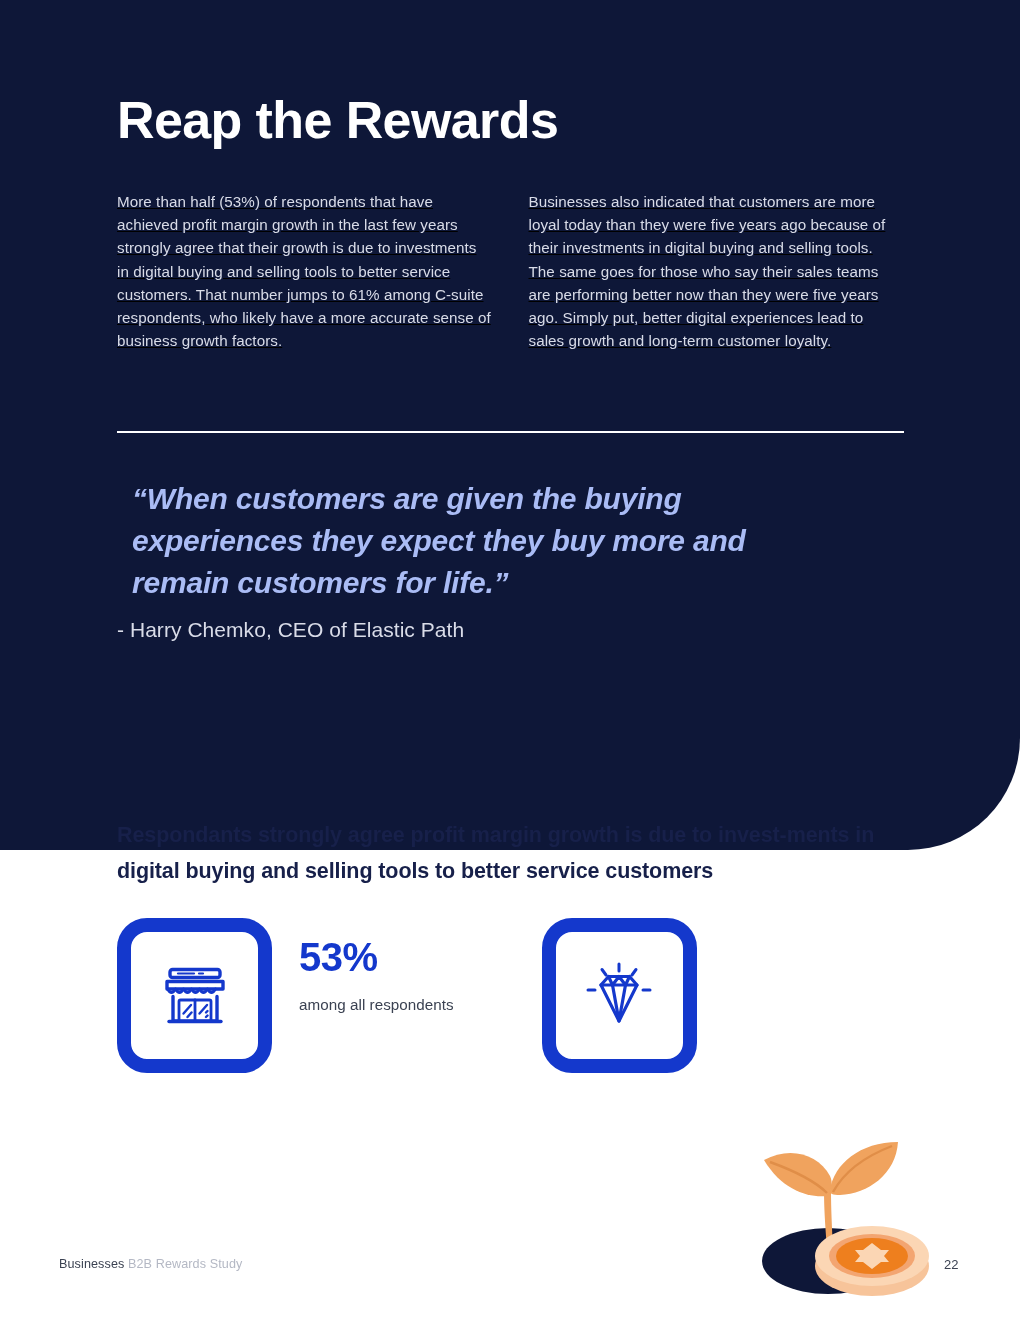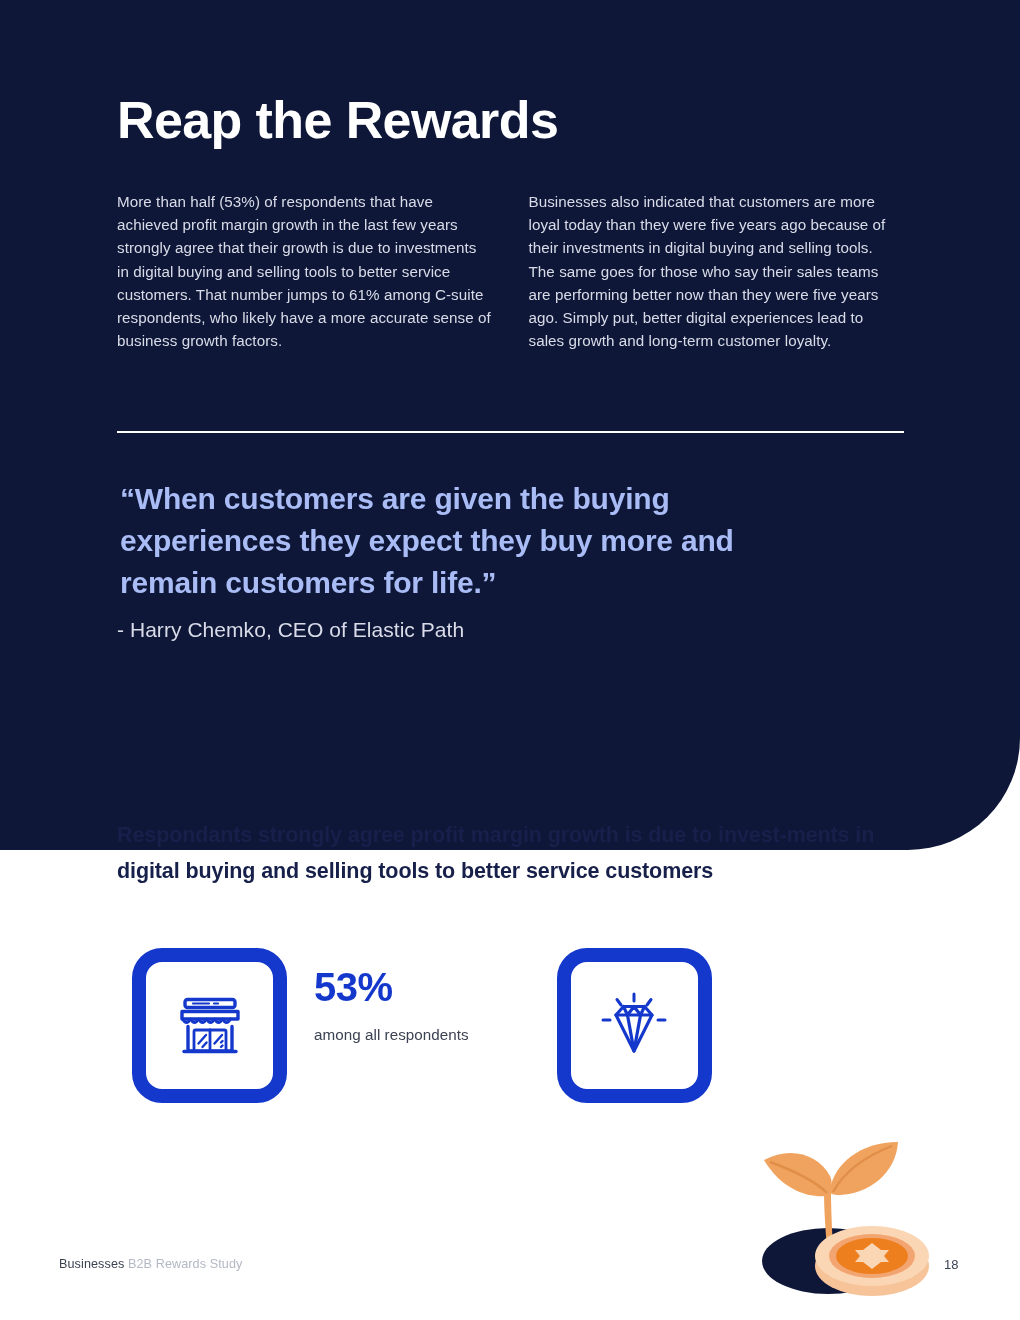--- a/index.html
+++ b/index.html
@@ -42,20 +42,21 @@
     line-height: 1.1;
   }
 
   .columns {
     position: absolute;
     left: 117px;
     top: 190px;
     width: 786px;
     display: flex;
     gap: 37px;
+    text-decoration: underline;
   }
 
   .col {
     width: 375px;
     font-size: 15.2px;
     line-height: 23.2px;
     color: #d9dce8;
     letter-spacing: 0.06px;
   }
 
@@ -63,28 +64,29 @@
     position: absolute;
     left: 117px;
     top: 431px;
     width: 787px;
     height: 2px;
     background: #ffffff;
   }
 
   .quote {
     position: absolute;
-    left: 120px;
+    left: 132px;
     top: 478px;
     width: 700px;
     font-size: 30px;
     line-height: 42px;
     font-weight: 700;
     color: #aabcf5;
     letter-spacing: -0.2px;
+    font-style: italic;
   }
 
   .quote-attrib {
     position: absolute;
     left: 117px;
     top: 618px;
     font-size: 21px;
     color: #d9dce8;
     letter-spacing: 0.05px;
   }
@@ -98,24 +100,23 @@
     font-size: 21.5px;
     line-height: 36px;
     font-weight: 700;
     color: #17204a;
     letter-spacing: -0.1px;
   }
 
   .stats {
     position: absolute;
     left: 117px;
-    top: 948px;
+    top: 918px;
     display: flex;
     gap: 88px;
-    margin-left: 15px;
   }
 
   .stat {
     display: flex;
     align-items: flex-start;
   }
 
   .stat-icon-box {
     width: 155px;
     height: 155px;
@@ -281,15 +282,15 @@
 
       <path d="M152 145 l9 7 h8 l-5 6 l5 6 h-8 l-9 7 l-9 -7 h-8 l5 -6 l-5 -6 h8 z" fill="#fbd6b4"></path>
     </svg>
   </div>
 
   <div class="footer">
     <span class="footer-brand">Businesses</span>
     <span class="footer-sub">B2B Rewards Study</span>
   </div>
 
-  <div class="page-number">18</div>
+  <div class="page-number">22</div>
 
 </div>
 
 </body></html>

